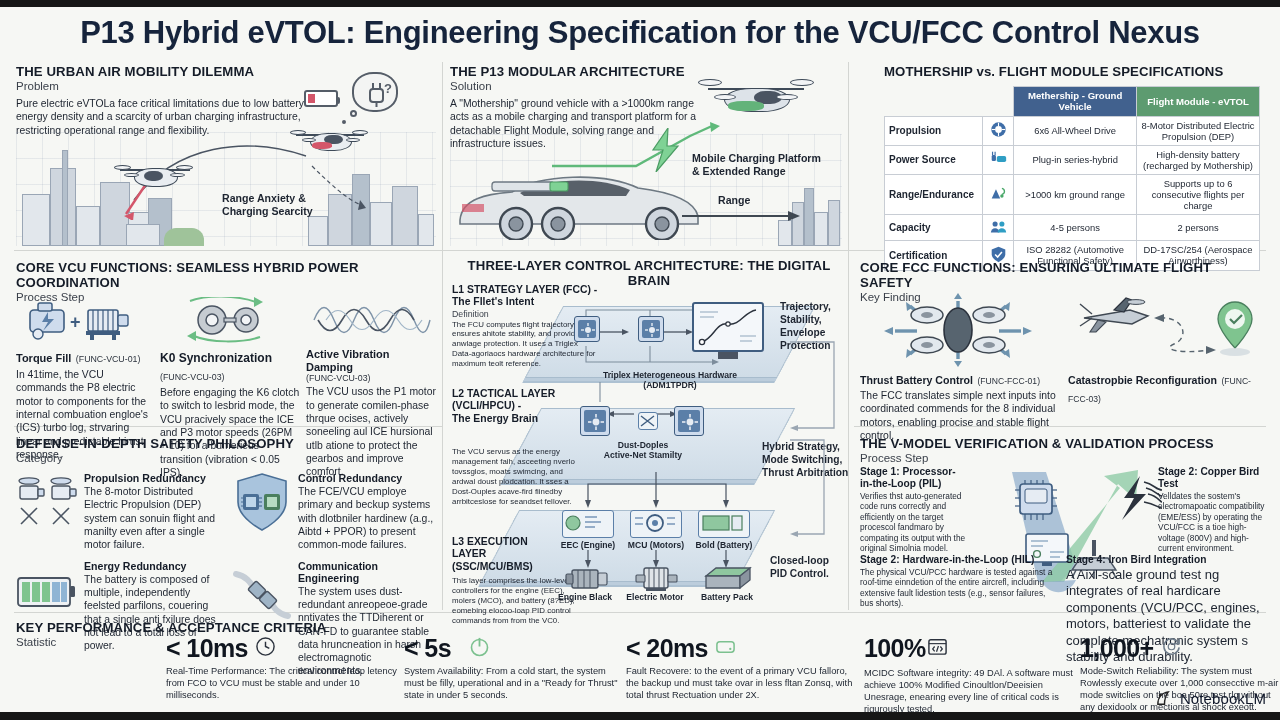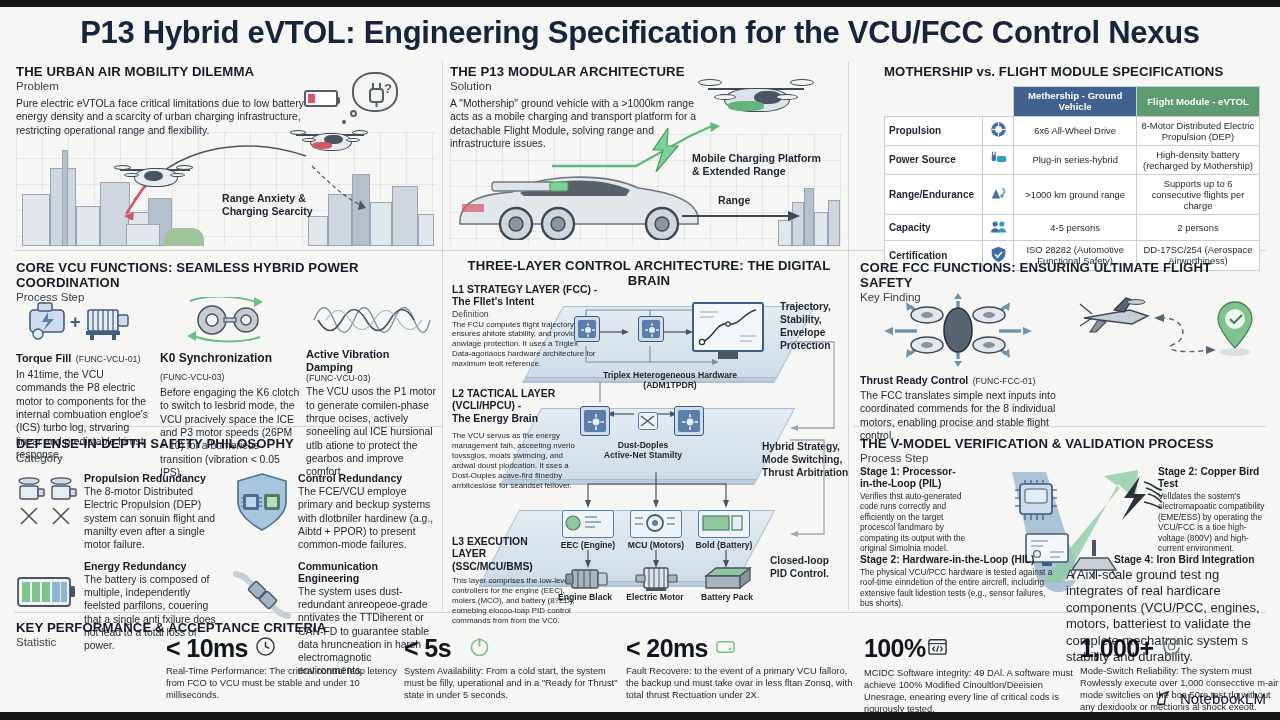--- a/index.html
+++ b/index.html
@@ -590,21 +590,21 @@
 
     <div class="dlabel b" style="left:118px; top:112px; width:200px; white-space:pre-line;">Triplex Heterogeneous Hardware
 (ADM1TPDR)</div>
     <div class="dbig" style="left:328px; top:42px; width:78px; white-space:pre-line;">Trajectory, Stability,
 Envelope Protection</div>
 
     <div style="position:absolute; left:0; top:130px; width:128px;">
       <div style="font-size:10.4px; font-weight:bold; color:#151c28; line-height:1.18; white-space:pre-line;">L2 TACTICAL LAYER
 (VCLI/HPCU) -
 The Energy Brain</div>
-      <div style="font-size:7.9px; color:#1d2430; line-height:1.26; margin-top:6px;">The VCU servus as the energy management faih, asceeting nverlo tovssglos, moats swimcing, and ardwal doust plodcation. It sses a Dost-Ouples acave-fird fiinedby arrbitceslose for seandset fellover.</div>
+      <div style="font-size:7.9px; color:#1d2430; line-height:1.26; margin-top:22px;">The VCU servus as the energy management faih, asceeting nverlo tovssglos, moats swimcing, and ardwal doust plodcation. It sses a Dost-Ouples acave-fird fiinedby arrbitceslose for seandset fellover.</div>
     </div>
 
     <svg style="position:absolute; left:130px; top:122px;" width="190" height="50">
       <line x1="18" y1="2" x2="18" y2="22" stroke="#7d8d9c" stroke-width="1.1"></line>
       <line x1="32" y1="34" x2="52" y2="34" stroke="#4a5462" stroke-width="1.2"></line>
       <line x1="70" y1="34" x2="88" y2="34" stroke="#4a5462" stroke-width="1.2"></line>
       <path d="M 32 31 l -7 3 l 7 3 z" fill="#4a5462"></path>
         <path d="M 88 31 l 7 3 l -7 3 z" fill="#4a5462"></path>
     </svg>
     <div class="chip" style="left:128px; top:148px; width:30px; height:30px;">
@@ -786,21 +786,21 @@
             </g>
             <g fill="#8a949f">
                 <ellipse cx="44" cy="22" rx="6" ry="3"></ellipse>
                 <ellipse cx="106" cy="22" rx="6" ry="3"></ellipse>
                 <ellipse cx="44" cy="52" rx="6" ry="3"></ellipse>
                 <ellipse cx="106" cy="52" rx="6" ry="3"></ellipse>
               </g>
           </svg>
         </div>
         <div style="margin-top:2px;">
-          <span style="font-size:10.6px; font-weight:bold; color:#151c28;">Thrust Ready Control</span>
+          <span style="font-size:10.6px; font-weight:bold; color:#151c28;">Thrust Battery Control</span>
           <span style="font-size:8.6px; color:#2b323d;">(FUNC-FCC-01)</span>
         </div>
         <div class="body-text" style="margin-top:1px;">The FCC translates simple next inputs into coordinated commends for the 8 individual motors, enabling procise and stable flight control.</div>
       </div>
 
       <div style="width:196px;">
         <div style="height:76px; position:relative;">
           <svg width="196" height="74" viewBox="0 0 196 74">
             <g transform="translate(6,4)">
               <path d="M 10 22 L 56 14 L 74 20 L 58 28 Z" fill="#c6ced6" stroke="#3f4852" stroke-width="1.4"></path>
@@ -814,20 +814,24 @@
             <path d="M 96 22 l -10 4 l 10 4 z" fill="#57646f"></path>
             <path d="M 138 54 l 10 4 l -10 4 z" fill="#57646f"></path>
             <g transform="translate(150,10)">
               <path d="M 17 0 C 26.4 0 34 7.6 34 17 C 34 28 17 46 17 46 C 17 46 0 28 0 17 C 0 7.6 7.6 0 17 0 Z" fill="#7fc48f" stroke="#4a7f5e" stroke-width="1.3"></path>
               <circle cx="17" cy="17" r="10" fill="#eef7f0"></circle>
               <path d="M 12 17 l 4 4 l 8 -8" fill="none" stroke="#4a7f5e" stroke-width="2.2"></path>
               <ellipse cx="17" cy="50" rx="15" ry="4" fill="#cdd5dc" opacity="0.7"></ellipse>
             </g>
           </svg>
         </div>
+        <div style="margin-top:2px;">
+          <span style="font-size:10.6px; font-weight:bold; color:#151c28;">Catastropbie Reconfiguration</span>
+          <span style="font-size:8.6px; color:#2b323d;">(FUNC-FCC-03)</span>
+        </div>
       </div>
     </div>
   </div>
 
   <div class="panel" style="left:860px; top:436px; width:406px; height:172px;">
     <div class="sec-title">THE V-MODEL VERIFICATION &amp; VALIDATION PROCESS</div>
     <div class="sec-sub">Process Step</div>
 
     <svg style="position:absolute; left:108px; top:34px;" width="190" height="132">
       <path d="M 44 2 L 78 2 L 108 96 L 92 112 L 70 112 Z" fill="#8fadcc" opacity="0.72"></path>
@@ -903,21 +907,21 @@
       <div style="font-size:10.2px; font-weight:bold; color:#151c28; line-height:1.16;">Stage 2: Copper Bird Test</div>
       <div style="font-size:8.3px; color:#1d2430; line-height:1.27; margin-top:1px;">Velldates the sostem's electromapoatic compatibility (EME/ESS) by operating the VCU/FCC is a tioe high-voltage (800V) and high-current environment.</div>
     </div>
 
     <div style="position:absolute; left:0; top:118px; width:198px;">
       <div style="font-size:10.2px; font-weight:bold; color:#151c28; line-height:1.16;">Stage 2: Hardware-in-the-Loop (HIL)</div>
       <div style="font-size:8.3px; color:#1d2430; line-height:1.27; margin-top:1px;">The physical VCU/PCC hardware is tested against a roof-time einndetion of the entire aircrefl, including extensive fault lidestion tests (e.g., sensor failures, bus shorts).</div>
     </div>
 
     <div style="position:absolute; left:206px; top:118px; width:200px;">
-      <div style="font-size:10.2px; font-weight:bold; color:#151c28; line-height:1.16;margin-left:48px;">Stage 4: Iron Bird Integration</div>
+      <div style="font-size:10.2px; font-weight:bold; color:#151c28; line-height:1.16;">Stage 4: Iron Bird Integration</div>
       <div style="font-size:13px; color:#1d2430; line-height:1.27; margin-top:1px;">A Aixl-scale ground test ng integrates of real hardicare components (VCU/PCC, engines, motors, batteriest to validate the complete mechatronic system s stability and durability.</div>
     </div>
   </div>
 
   <div class="panel" style="left:16px; top:620px; width:1250px; height:92px;">
     <div class="sec-title">KEY PERFORMANCE &amp; ACCEPTANCE CRITERIA</div>
     <div class="sec-sub">Statistic</div>
 
     <div style="position:absolute; left:150px; top:14px; width:232px;">
       <div style="display:flex; align-items:center; gap:7px;">

